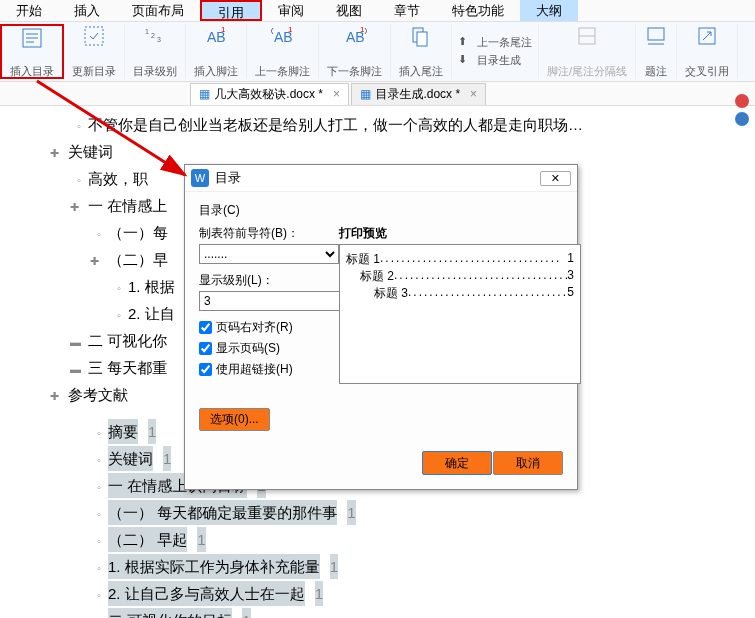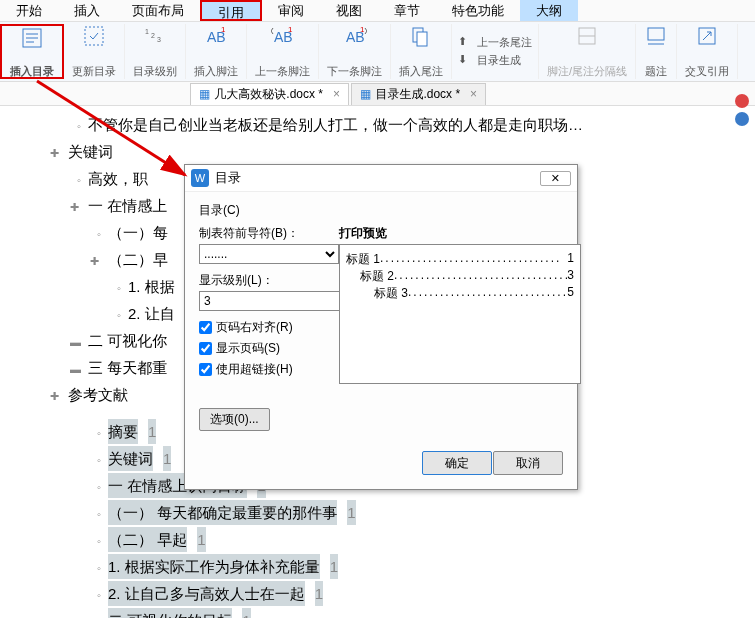--- a/index.html
+++ b/index.html
@@ -6,21 +6,21 @@
 body { background: #fff; width: 755px; height: 618px; overflow: hidden; position: relative; font-size: 12px; }
 
 .menubar { display: flex; background: #fafafa; border-bottom: 1px solid #e0e0e0; height: 22px; font-size: 13px; }
 .menubar .mi { padding: 2px 16px; cursor: pointer; }
 .menubar .mi.active-ref { background: #bfe0ff; border: 2px solid #d00; }
 .menubar .mi.active-ol { background: #bfe0ff; font-family: Liberation Serif, serif; }
 
 .ribbon { display: flex; background: #f5f8fc; height: 60px; border-bottom: 1px solid #ddd; padding: 2px 0; }
 .rb-btn { display: flex; flex-direction: column; align-items: center; justify-content: space-between; padding: 0 8px; font-size: 11px; color: #555; border-right: 1px solid #eee; cursor: pointer; gap: 12px; }
 .rb-btn .ico { width: 24px; height: 24px; display: flex; align-items: center; justify-content: center; margin-bottom: 2px; }
-.rb-btn.boxed { border: 2px solid #d00; font-weight: bold; }
+.rb-btn.boxed { border: 2px solid #d00; }
 .rb-btn.dis { color: #aaa; }
 .vgroup { display: flex; flex-direction: column; justify-content: center; padding: 0 6px; font-size: 11px; color: #555; border-right: 1px solid #eee; }
 .vgroup .row { display: flex; align-items: center; height: 18px; }
 .vgroup .row .sm-ico { width: 16px; height: 16px; margin-right: 3px; }
 
 .tabbar { display: flex; align-items: center; background: #fafafa; height: 24px; border-bottom: 1px solid #ddd; padding-left: 190px; }
 .doc-tab { display: flex; align-items: center; background: #fff; border: 1px solid #ccc; border-bottom: none; padding: 2px 8px; margin-right: 2px; font-size: 12px; height: 22px; }
 .doc-tab .dico { color: #2a7dd4; margin-right: 4px; }
 .doc-tab .x { margin-left: 10px; color: #888; cursor: pointer; }
 .doc-tab.inactive { background: #f0f0f0; }
@@ -54,21 +54,21 @@
 .dlg-left .chk { display: flex; align-items: center; font-size: 12px; margin: 4px 0; }
 .dlg-left .chk input { margin-right: 4px; }
 .dlg-right { flex: 1; }
 .dlg-right .pv-label { font-size: 12px; margin-bottom: 2px; font-weight: bold; }
 .dlg-right .preview { border: 1px solid #888; height: 140px; padding: 6px; font-size: 12px; background: #fff; }
 .dlg-right .preview .pl { display: flex; }
 .dlg-right .preview .pl .nm { }
 .dlg-right .preview .pl .dots { flex: 1; overflow: hidden; letter-spacing: 2px; }
 .dlg-right .preview .pl .pn { }
 .dlg-opts { margin-top: 30px; }
-.dlg-opts button, .dlg-foot button { border: 1px solid #888; background: #e5e5e5; padding: 2px 10px; font-size: 12px; border-radius: 2px; cursor: pointer; }
+.dlg-opts button, .dlg-foot button { border: 1px solid #888; background: #f97316; padding: 2px 10px; font-size: 12px; border-radius: 2px; cursor: pointer; }
 .dlg-foot { display: flex; justify-content: flex-end; padding: 10px 14px 14px; gap: 1px; }
 .dlg-foot button { width: 70px; height: 24px; }
 .dlg-foot .ok { border: 1px solid #2a7dd4; }
 
 .red-arrow { position: absolute; left: 27px; top: 77px; pointer-events: none; }
 .sidebar-icons { position: absolute; right: 6px; top: 94px; display: flex; flex-direction: column; gap: 4px; }
 .sidebar-icons div { width: 14px; height: 14px; border-radius: 50%; }
 
 svg.ico-svg { width: 24px; height: 24px; }
 </style>

